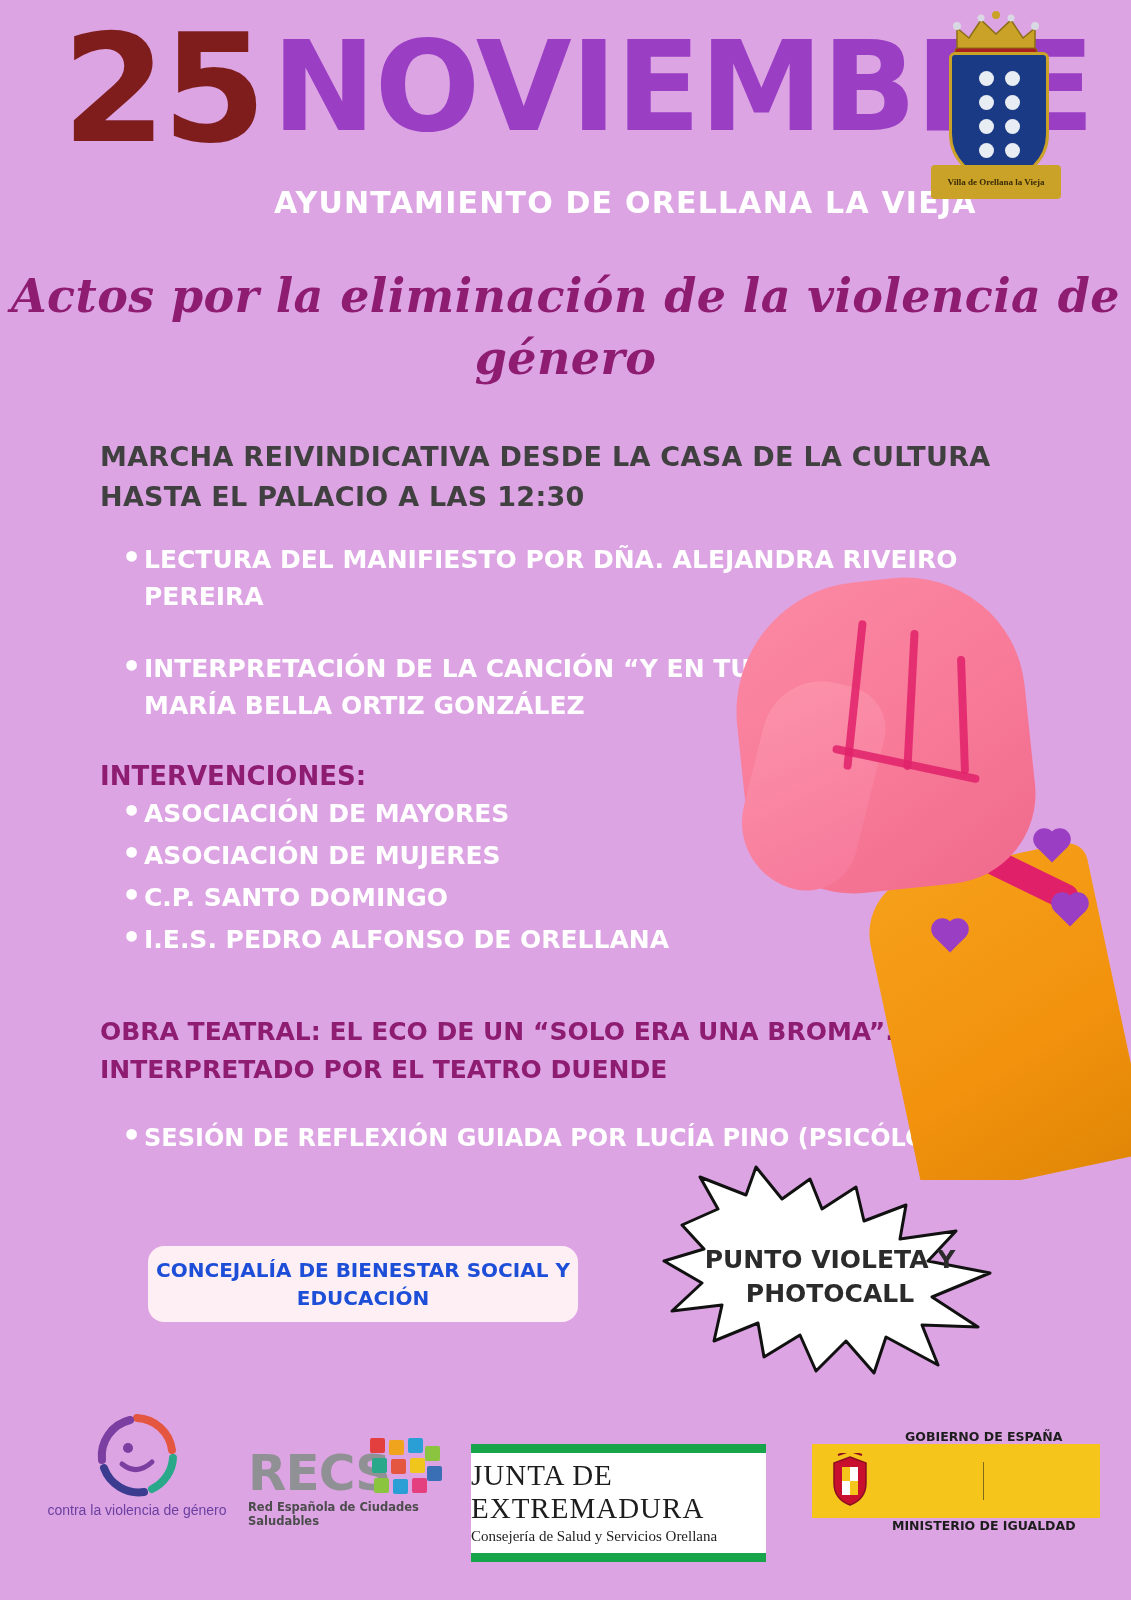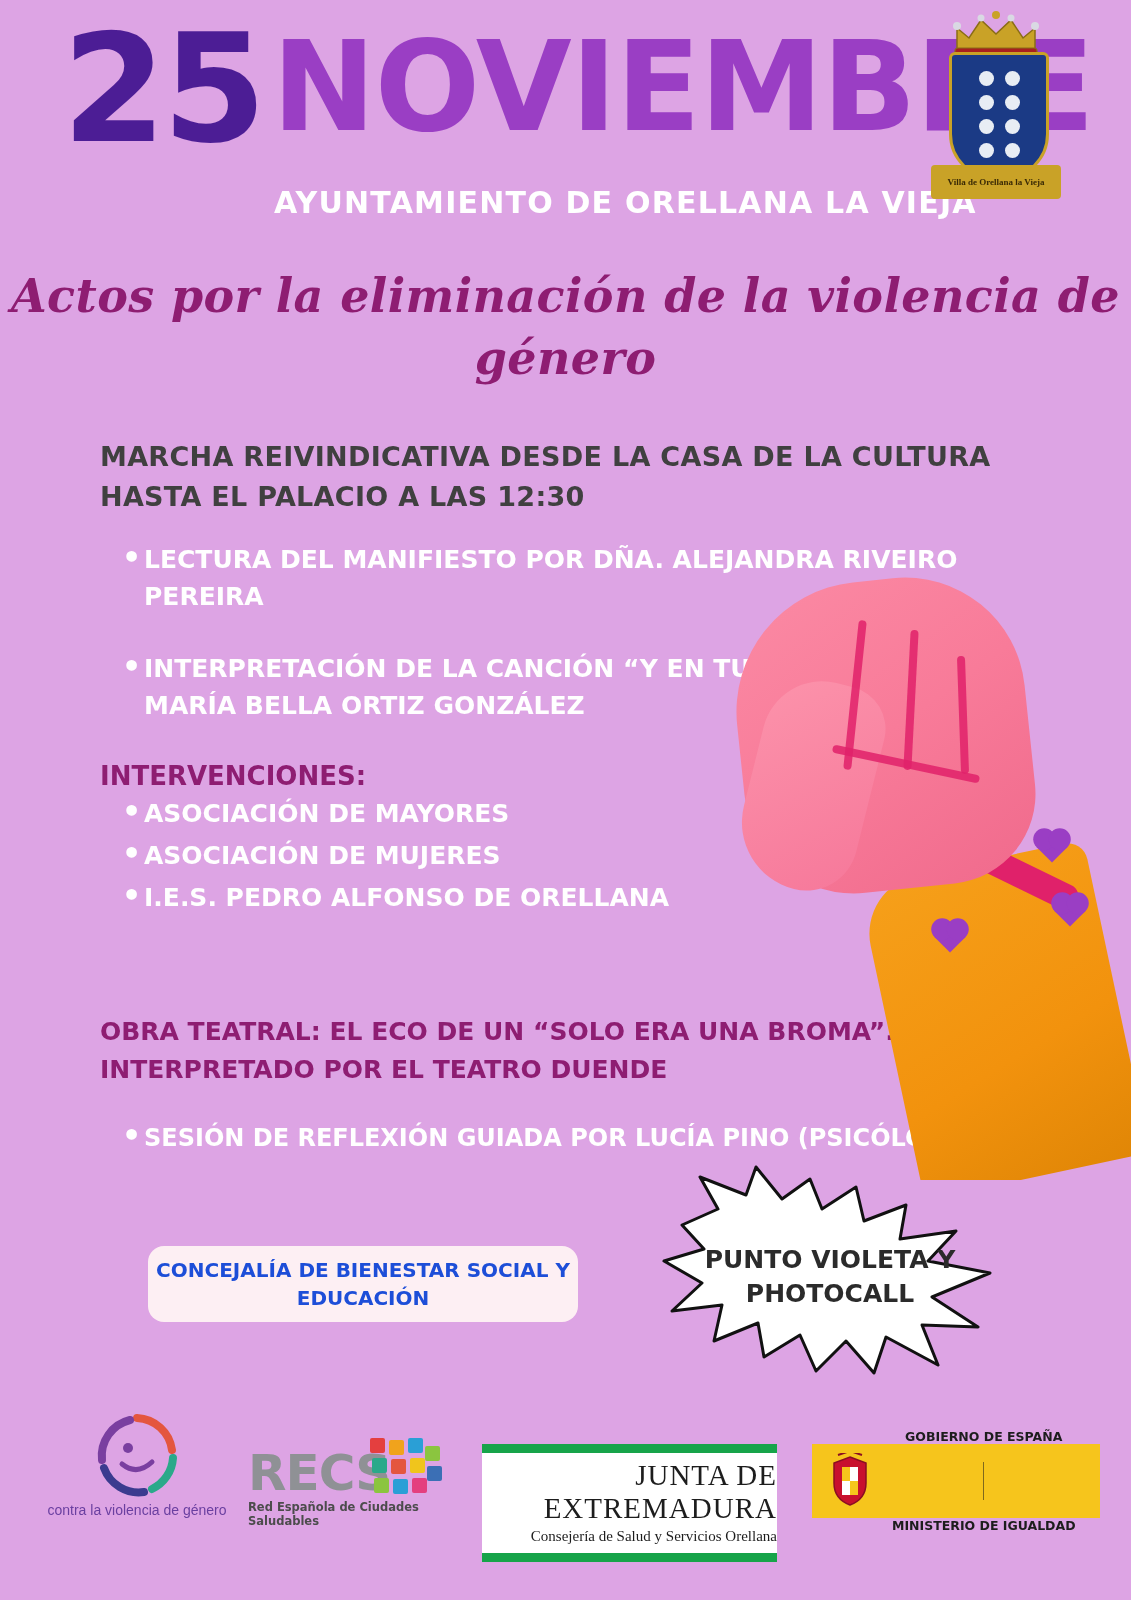--- a/index.html
+++ b/index.html
@@ -25,21 +25,21 @@
     width: 1131px;
     height: 240px;
   }
   .title-25 {
     position: absolute;
     left: 62px;
     top: 14px;
     font-size: 150px;
     line-height: 150px;
     font-weight: 900;
-    color: #4c1d95;
+    color: #7f1d1d;
     letter-spacing: -4px;
     font-family: "DejaVu Sans", sans-serif;
   }
   .title-mes {
     position: absolute;
     left: 272px;
     top: 22px;
     font-size: 124px;
     line-height: 130px;
     font-weight: 900;
@@ -393,28 +393,28 @@
     height: 62px;
   }
   .recs-squares i {
     position: absolute;
     width: 15px;
     height: 15px;
     border-radius: 2px;
   }
   .logo-junta {
     position: absolute;
-    left: 482px;
+    left: 471px;
     top: 44px;
     width: 295px;
     background: #ffffff;
     border-top: 9px solid #17a44a;
     border-bottom: 9px solid #17a44a;
     padding: 6px 0 8px;
-    text-align: right;
+    text-align: left;
   }
   .logo-junta .l1 {
     font-family: "Liberation Serif", serif;
     font-size: 29px;
     color: #1d1d1d;
     letter-spacing: 1px;
   }
   .logo-junta .l2 {
     font-family: "Liberation Serif", serif;
     font-size: 15px;
@@ -510,20 +510,21 @@
     <ul class="bullets">
       <li>INTERPRETACIÓN DE LA CANCIÓN “Y EN TU VENTANA” POR MARÍA BELLA ORTIZ GONZÁLEZ</li>
     </ul>
   </div>
 
   <div class="block interv-title">INTERVENCIONES:</div>
   <div class="block interv-list">
     <ul class="bullets">
       <li>ASOCIACIÓN DE MAYORES</li>
       <li>ASOCIACIÓN DE MUJERES</li>
+      <li>C.P. SANTO DOMINGO</li>
       <li>I.E.S. PEDRO ALFONSO DE ORELLANA</li>
     </ul>
   </div>
 
   <div class="block obra">OBRA TEATRAL: EL ECO DE UN “SOLO ERA UNA BROMA”. INTERPRETADO POR EL TEATRO DUENDE</div>
 
   <div class="block sesion">
     <ul class="bullets">
       <li>SESIÓN DE REFLEXIÓN GUIADA POR LUCÍA PINO (PSICÓLOGA)</li>
     </ul>

